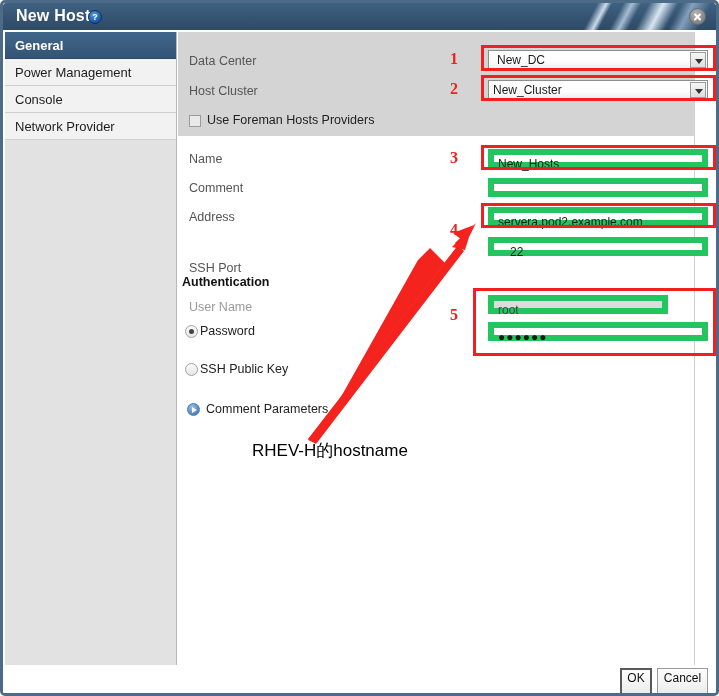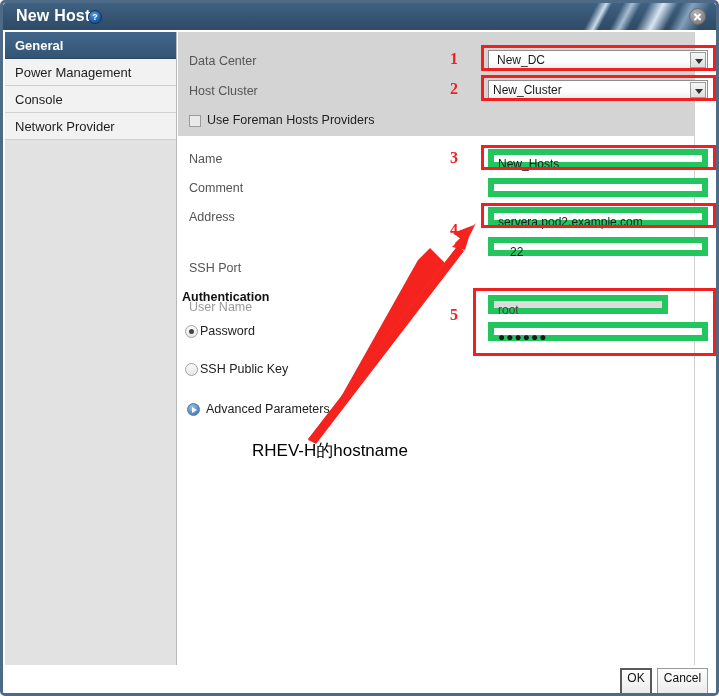--- a/index.html
+++ b/index.html
@@ -74,21 +74,21 @@
   .gray-zone{
     position:absolute;left:0;top:0;width:517px;height:104px;background:#d4d4d4;
   }
   .white-strip{position:absolute;left:0;top:104px;width:517px;height:532px;background:#ffffff;}
   .right-gutter{position:absolute;right:0;top:0;width:19px;height:636px;background:#ffffff;border-left:1px solid #d0d0d0;}
 
   .lbl{
     position:absolute;font-size:12.5px;color:#555555;white-space:nowrap;
   }
   .lbl.dim{color:#9a9a9a;}
-  .lbl.strong{color:#111111;font-weight:bold;font-size:12.5px;margin-top:15px;}
+  .lbl.strong{color:#111111;font-weight:bold;font-size:12.5px;}
 
   .field{
     position:absolute;box-sizing:border-box;height:19px;
     background:#ffffff;border:6px solid #22c55e;
     font-size:12px;color:#1a1a1a;padding:1px 4px;line-height:16px;
     font-family:"Liberation Sans","DejaVu Sans",sans-serif;
   }
   .field.disabled{background:#dcdcdc;color:#444;}
   .select{
     position:absolute;box-sizing:border-box;height:20px;
@@ -198,21 +198,21 @@
 
       <div class="lbl dim" style="left:11px;top:268px;">User Name</div>
 
       <div class="radio checked" style="left:7px;top:293px;"></div>
       <div class="lbl" style="left:22px;top:292px;color:#222;">Password</div>
 
       <div class="radio" style="left:7px;top:331px;"></div>
       <div class="lbl" style="left:22px;top:330px;color:#222;">SSH Public Key</div>
 
       <div class="disclosure" style="left:9px;top:371px;"></div>
-      <div class="lbl" style="left:28px;top:370px;color:#222;">Advanced Parameters</div>
+      <div class="lbl" style="left:28px;top:370px;color:#222;">Comment Parameters</div>
 
       <div class="select" style="left:310px;top:18px;width:220px;padding-left:8px;">
         <span>New_DC</span>
         <span class="arrow-box"></span>
       </div>
 
       <div class="select" style="left:310px;top:48px;width:220px;">
         <span>New_Cluster</span>
         <span class="arrow-box"></span>
       </div>

